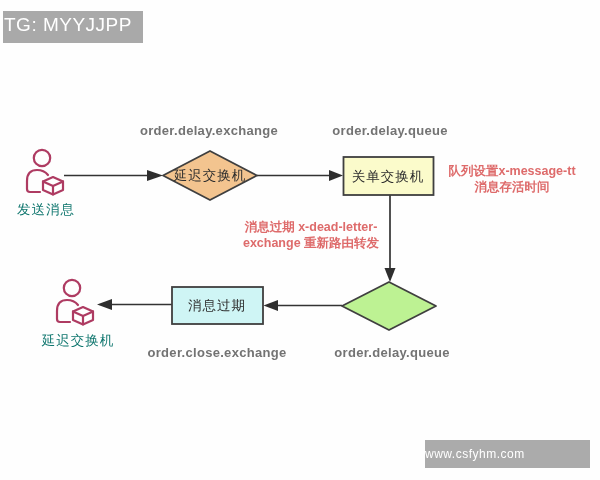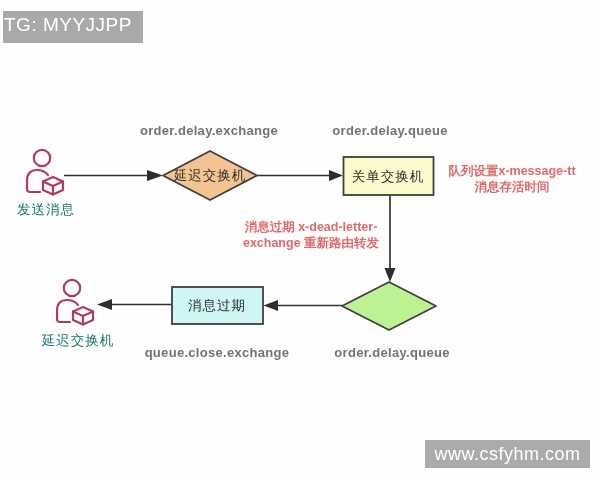--- a/index.html
+++ b/index.html
@@ -2,21 +2,21 @@
 <html><head>
 <meta charset="utf-8">
 <style>
   html,body{margin:0;padding:0;}
   body{font-family:"Liberation Sans",sans-serif;background:#ffffff;}
   #stage{position:relative;width:600px;height:480px;background:#fefefe;overflow:hidden;}
   .abs{position:absolute;}
   .badge{left:3px;top:11px;width:140px;height:32px;background:#a9a9a9;color:#ffffff;
          font-size:19px;line-height:28px;padding-left:1px;box-sizing:border-box;letter-spacing:0.5px;}
   .watermark{left:425px;top:440px;width:165px;height:28px;background:#ababab;color:#ffffff;
-         font-size:18px;line-height:28px;text-align:center;letter-spacing:0.5px;}
+         font-size:12px;line-height:28px;letter-spacing:0.5px;}
   svg.layer{position:absolute;left:0;top:0;}
   .lbl{position:absolute;transform:translate(-50%,-50%);white-space:nowrap;}
   .caption{font-size:13px;font-weight:bold;color:#737373;letter-spacing:0.3px;}
   .node-label{font-size:13.5px;font-weight:normal;color:#2e2e2e;letter-spacing:1px;}
   .actor-label{font-size:13.5px;color:#0f766e;letter-spacing:1px;}
   .note{position:absolute;transform:translate(-50%,0);text-align:center;
         font-size:12.5px;font-weight:bold;color:#de6b6b;line-height:15.5px;white-space:nowrap;}
 </style>
 </head>
 <body>
@@ -68,21 +68,21 @@
       <g transform="translate(12,18)">
         <polygon points="0,-8 10,-3.5 10,5 0,9.5 -10,5 -10,-3.5" fill="#ffffff"></polygon>
         <path d="M -10 -3.5 L 0 1 L 10 -3.5 M 0 1 L 0 9.5"></path>
       </g>
     </g>
   </svg>
 
   <div class="lbl caption" style="left:209px;top:130px">order.delay.exchange</div>
   <div class="lbl caption" style="left:390px;top:130px">order.delay.queue</div>
   <div class="lbl caption" style="left:392px;top:352px">order.delay.queue</div>
-  <div class="lbl caption" style="left:217px;top:352px">queue.close.exchange</div>
+  <div class="lbl caption" style="left:217px;top:352px">order.close.exchange</div>
 
   <div class="lbl node-label" style="left:210px;top:176px">延迟交换机</div>
   <div class="lbl node-label" style="left:388px;top:176.5px">关单交换机</div>
   <div class="lbl node-label" style="left:217px;top:305.5px">消息过期</div>
 
   <div class="lbl actor-label" style="left:46px;top:210px">发送消息</div>
   <div class="lbl actor-label" style="left:78px;top:341px">延迟交换机</div>
 
   <div class="note" style="left:311px;top:220px">
     <div>消息过期 x-dead-letter-</div>

